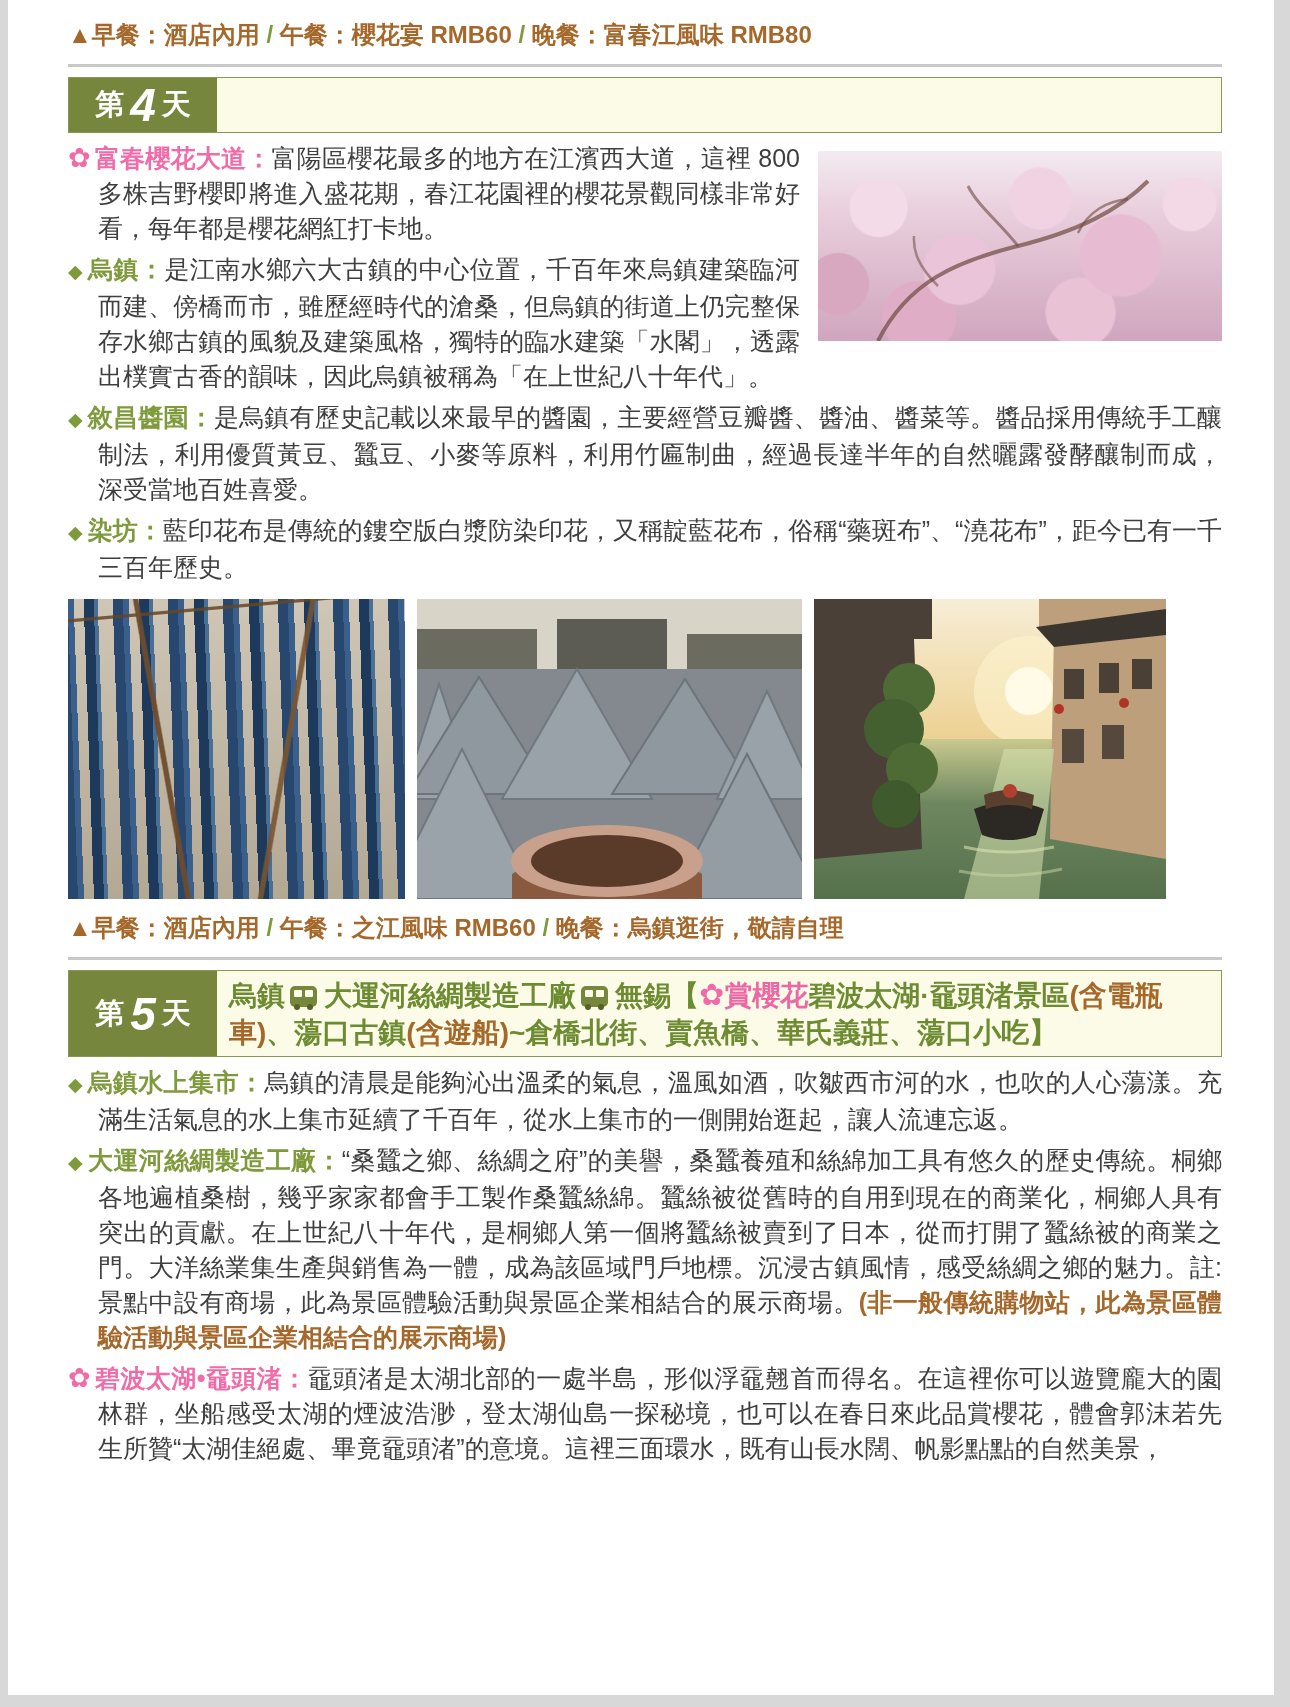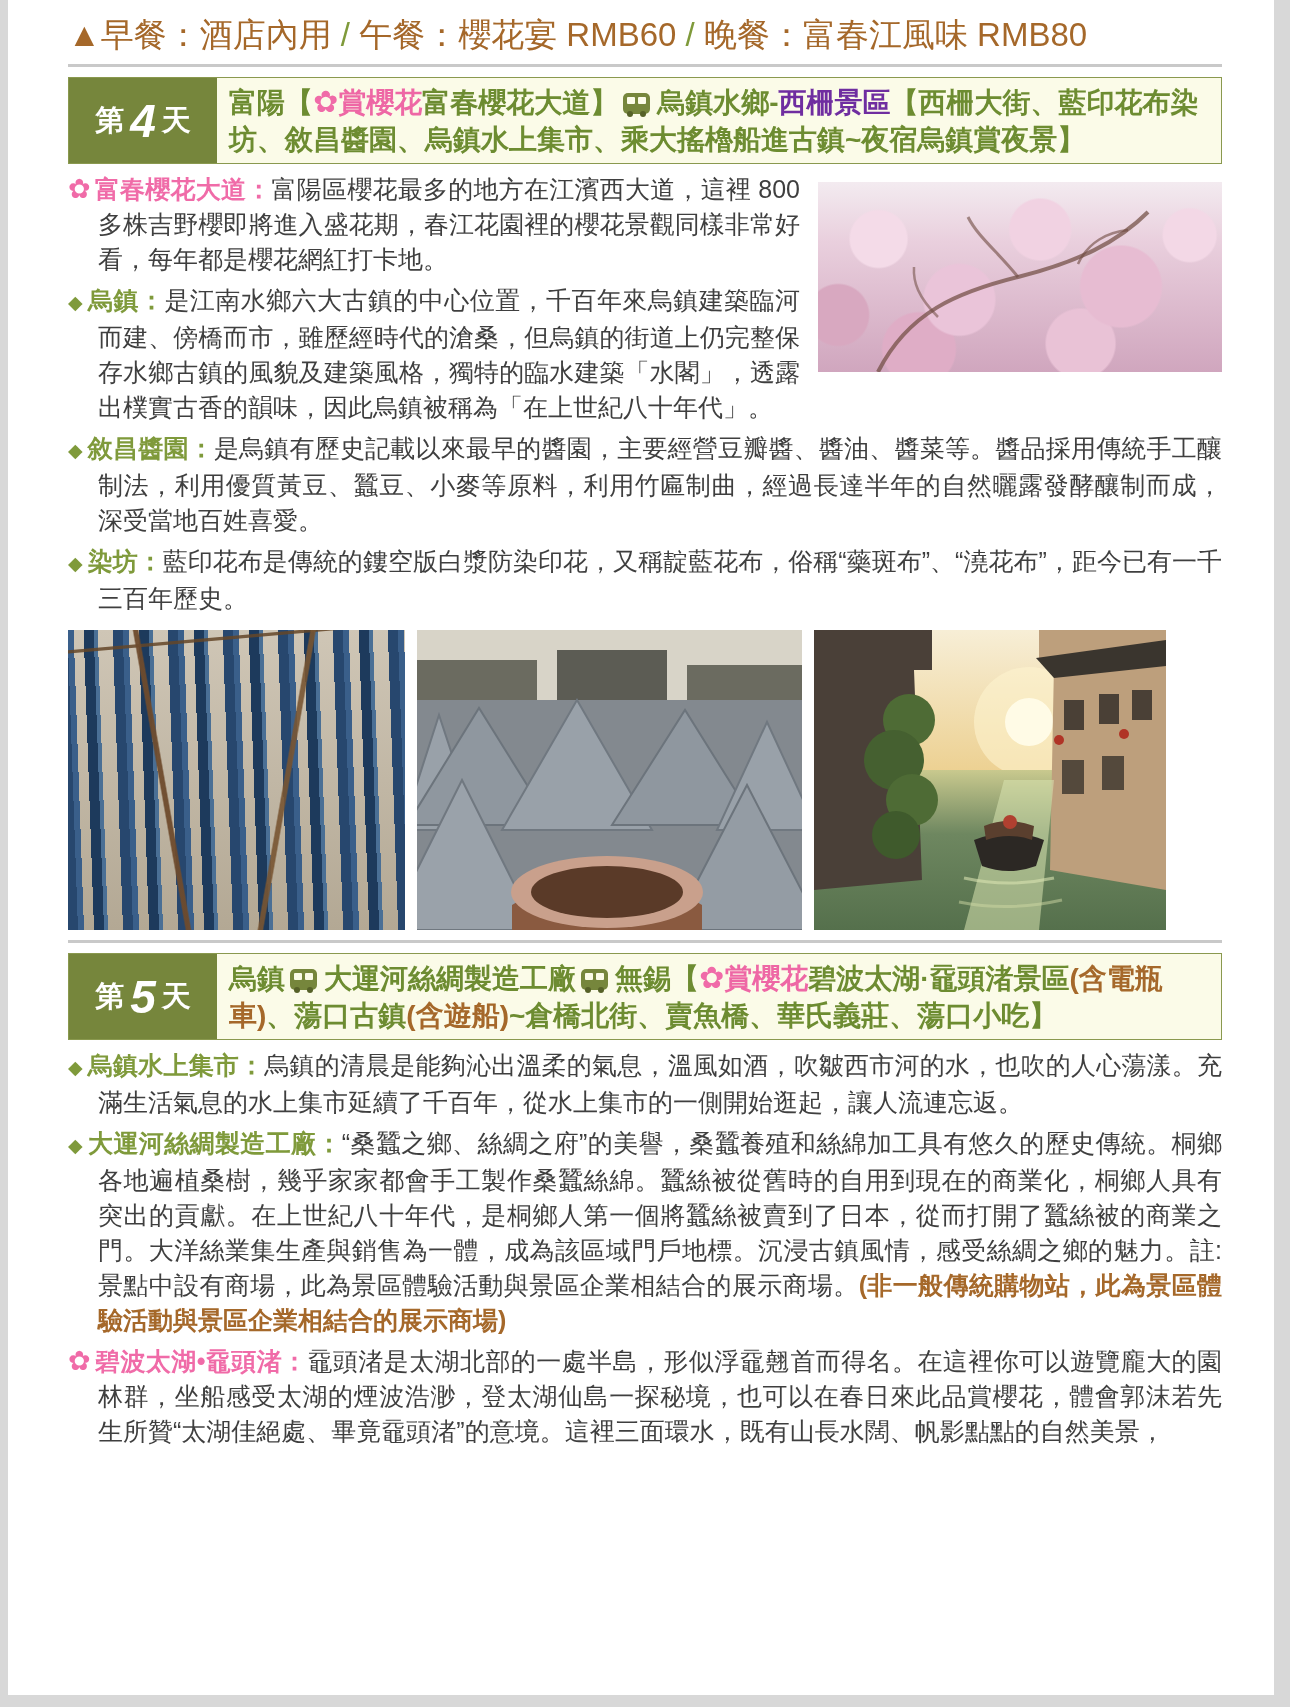--- a/index.html
+++ b/index.html
@@ -1,21 +1,21 @@
 <!DOCTYPE html>
 <html><head>
 <meta charset="utf-8">
 <style>
   html,body{margin:0;padding:0;background:#d8d8d8;}
   body{font-family:"Liberation Sans","DejaVu Sans",sans-serif;width:1290px;height:1707px;overflow:hidden;}
   .page{position:absolute;left:8px;top:0;width:1266px;height:1695px;background:#ffffff;overflow:hidden;}
   .content{padding:16px 52px 0 60px;}
 
   
-  .meta-line{font-size:33px;line-height:38px;font-weight:normal;color:#a5682a;white-space:nowrap;}
+  .meta-line{font-size:24px;line-height:38px;font-weight:bold;color:#a5682a;white-space:nowrap;}
   .meta-block{margin-bottom:6px;}
 
   
   .rule{height:3px;background:#c9c9c9;margin:10px 0;}
 
   
   .day-header{display:flex;align-items:stretch;border:1px solid #8a994f;background:#fbfbe8;}
   .day-box{flex:0 0 148px;background:#76863c;color:#ffffff;display:flex;align-items:center;justify-content:center;white-space:nowrap;}
   .day-box .fix{font-size:29px;font-weight:bold;}
   .day-box .num{font-size:46px;font-weight:bold;font-style:italic;margin:0 6px;}
@@ -89,21 +89,20 @@
     </div>
 
     <div class="rule"></div>
 
     <div class="day-header">
       <div class="day-box">
         <span class="fix">第</span>
         <span class="num">4</span>
         <span class="fix">天</span>
       </div>
-      <div class="day-title"><span class="seg green">富陽【</span><span class="icon sakura-icon">✿</span><span class="seg pink">賞櫻花</span><span class="seg green">富春櫻花大道】</span><span class="icon bus-icon"></span><span class="seg green">烏鎮水鄉-</span><span class="seg purple">西柵景區</span><span class="seg green">【西柵大街、藍印花布染坊、敘昌醬園、烏鎮水上集市、乘大搖櫓船進古鎮~夜宿烏鎮賞夜景】</span></div>
     </div>
 
     <div class="paras">
       <div class="photo-cherry">
         <svg viewBox="0 0 404 190" preserveAspectRatio="none">
           <path d="M60,190 C90,130 140,110 200,95 C260,80 300,60 330,30" stroke="#6e4a3f" stroke-width="4" fill="none" opacity="0.7"></path>
           <path d="M200,95 C180,70 160,55 150,35" stroke="#6e4a3f" stroke-width="3" fill="none" opacity="0.6"></path>
           <path d="M260,82 C270,60 290,50 310,48" stroke="#6e4a3f" stroke-width="2.5" fill="none" opacity="0.6"></path>
           <path d="M120,135 C100,115 95,100 96,85" stroke="#6e4a3f" stroke-width="2.5" fill="none" opacity="0.55"></path>
         </svg>
@@ -170,20 +169,21 @@
           <path d="M160,210 Q195,196 230,210 L222,236 Q195,246 168,236 Z" fill="#2c2824"></path>
           <path d="M170,196 Q195,186 220,196 L218,210 Q195,202 172,210 Z" fill="#5a3f2e"></path>
           <circle cx="196" cy="192" r="7" fill="#b04030"></circle>
           <path d="M150,248 Q195,258 240,248" stroke="#d9e3b0" stroke-width="3" fill="none" opacity="0.6"></path>
           <path d="M145,272 Q195,282 248,270" stroke="#cdd8a4" stroke-width="3" fill="none" opacity="0.5"></path>
         </svg>
       </div>
     </div>
 
     <div class="meta-block">
+      <div class="meta-line"><span class="seg brown">▲早餐：酒店內用 </span><span class="seg slash">/</span><span class="seg brown"> 午餐：之江風味 RMB60 </span><span class="seg slash">/</span><span class="seg brown"> 晚餐：烏鎮逛街，敬請自理</span></div>
     </div>
 
     <div class="rule"></div>
 
     <div class="day-header">
       <div class="day-box">
         <span class="fix">第</span>
         <span class="num">5</span>
         <span class="fix">天</span>
       </div>

